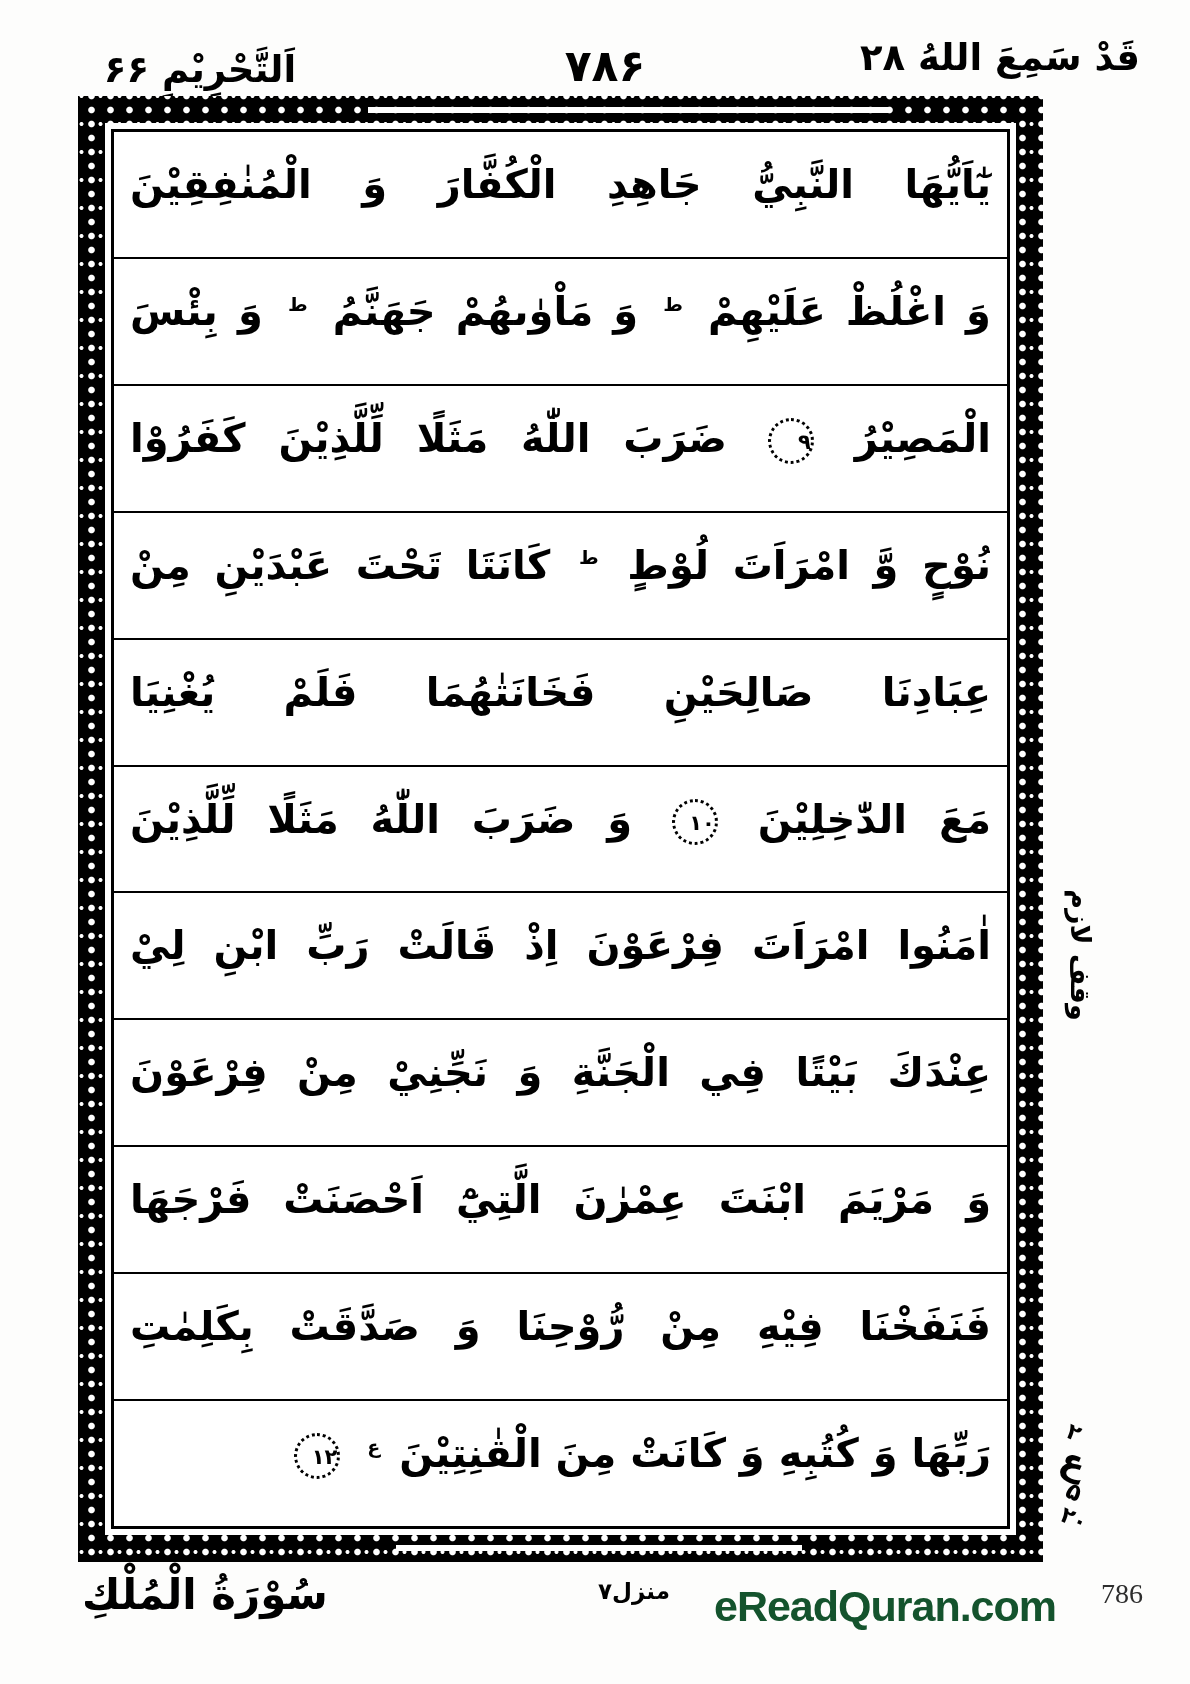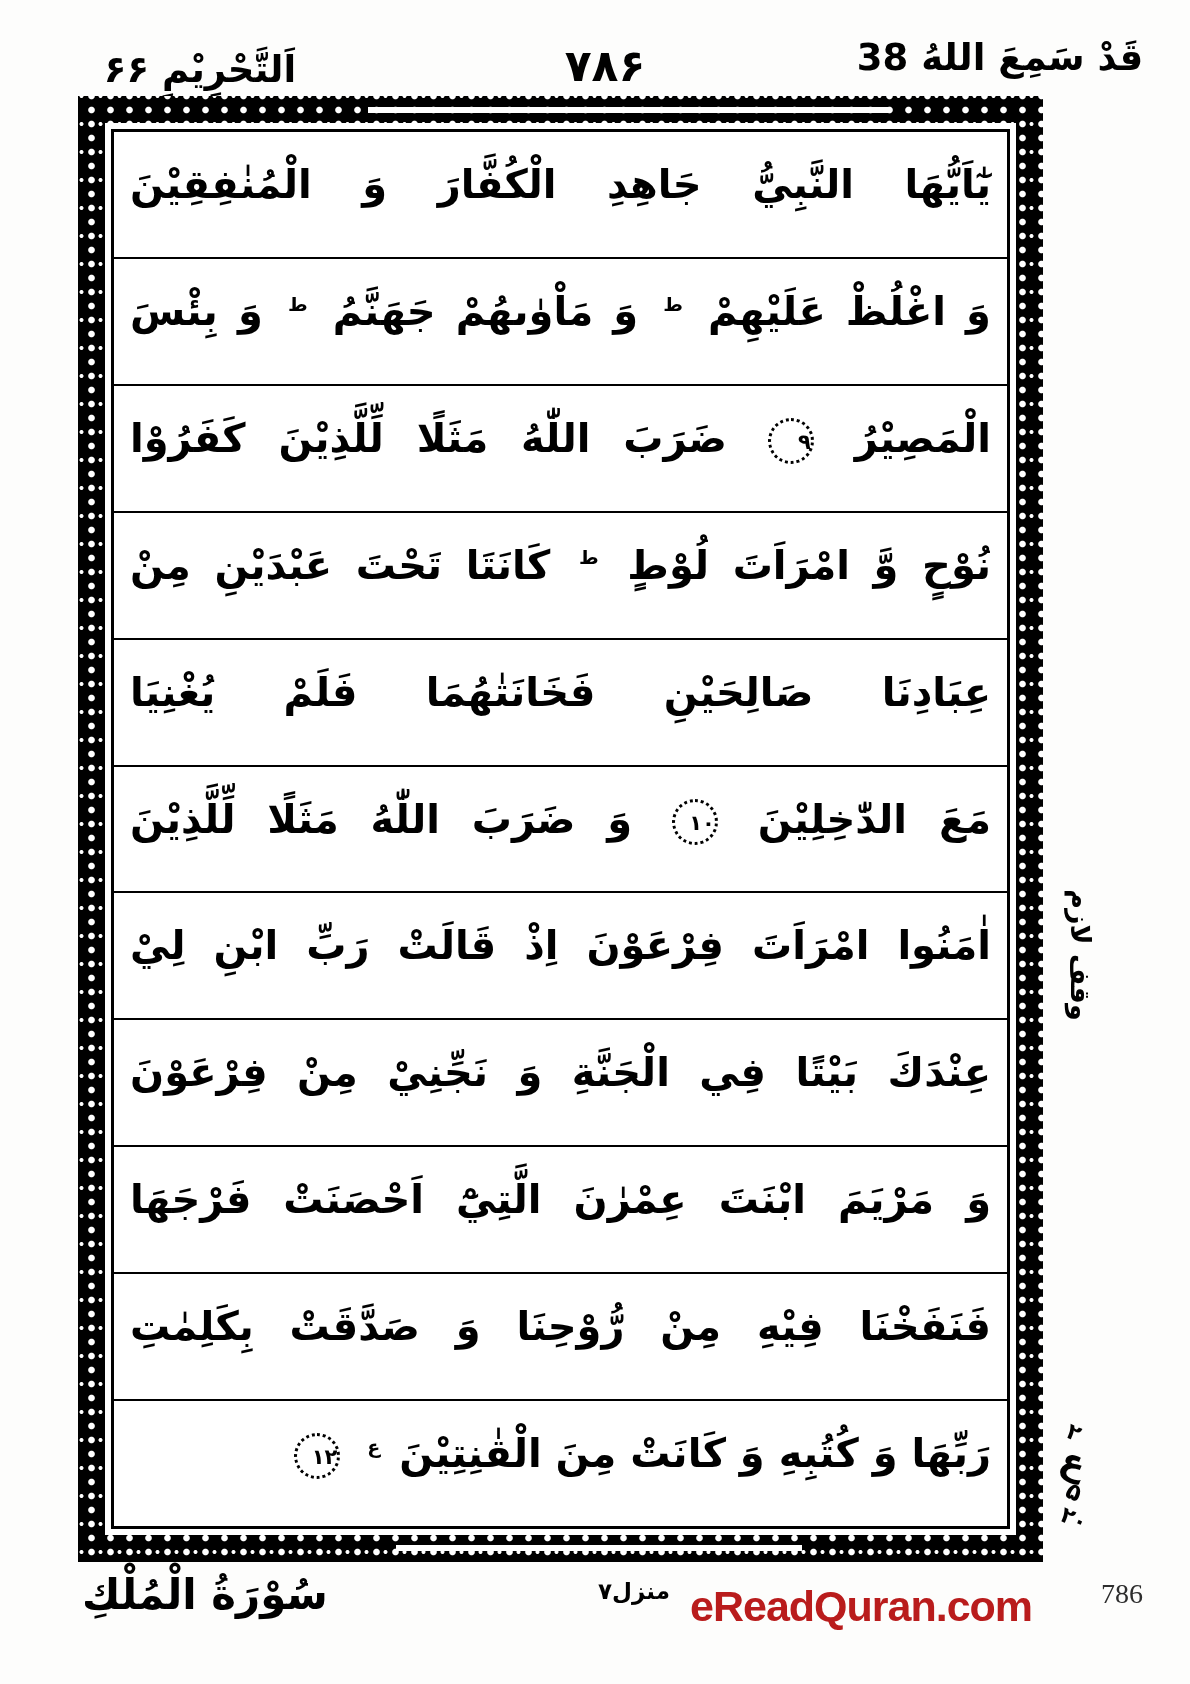--- a/index.html
+++ b/index.html
@@ -59,32 +59,32 @@
   .ruku-top{font-size:22px;}
   .ruku-ain{font-size:36px;margin:-4px 0;}
   .ruku-middle{font-size:24px;}
   .ruku-bottom{font-size:22px;}
 
   
   .ftr-next-surah{position:absolute;left:50px;top:1570px;width:310px;text-align:center;
     direction:rtl;font-weight:700;font-size:42px;white-space:nowrap;}
   .ftr-manzil{position:absolute;left:510px;top:1578px;width:160px;text-align:right;
     direction:rtl;font-weight:700;font-size:23px;white-space:nowrap;}
-  .ftr-site{position:absolute;left:690px;top:1582px;width:390px;
-    font-family:"Liberation Sans",sans-serif;font-weight:700;font-size:43px;color:#b91c1c;
+  .ftr-site{position:absolute;left:690px;top:1582px;width:390px;text-align:center;
+    font-family:"Liberation Sans",sans-serif;font-weight:700;font-size:43px;color:#14532d;
     letter-spacing:-1px;white-space:nowrap;}
   .ftr-page{position:absolute;left:1072px;top:1578px;width:100px;text-align:center;
     font-family:"Liberation Serif",serif;font-size:28px;color:#2e2e2e;white-space:nowrap;}
 </style>
 </head>
 <body>
 
 <div class="hdr hdr-surah">اَلتَّحْرِيْمِ ۶۶</div>
 <div class="hdr hdr-page">۷۸۶</div>
-<div class="hdr hdr-juz">قَدْ سَمِعَ اللهُ 38</div>
+<div class="hdr hdr-juz">قَدْ سَمِعَ اللهُ ۲۸</div>
 
 <div class="frame">
   <div class="slit slit-top"></div>
   <div class="slit slit-bottom"></div>
   <div class="frame-gap">
     <div class="frame-inner">
         <div class="row"><span class="txt">يٰٓاَيُّهَا النَّبِيُّ جَاهِدِ الْكُفَّارَ وَ الْمُنٰفِقِيْنَ</span> </div>
         <div class="row"><span class="txt">وَ اغْلُظْ عَلَيْهِمْ</span> <span class="sup-mark">ط</span> <span class="txt">وَ مَاْوٰىهُمْ جَهَنَّمُ</span> <span class="sup-mark">ط</span> <span class="txt">وَ بِئْسَ</span> </div>
         <div class="row"><span class="txt">الْمَصِيْرُ</span> <span class="ayah">۹</span> <span class="txt">ضَرَبَ اللّٰهُ مَثَلًا لِّلَّذِيْنَ كَفَرُوْا امْرَاَتَ</span> </div>
         <div class="row"><span class="txt">نُوْحٍ وَّ امْرَاَتَ لُوْطٍ</span> <span class="sup-mark">ط</span> <span class="txt">كَانَتَا تَحْتَ عَبْدَيْنِ مِنْ</span> </div>

